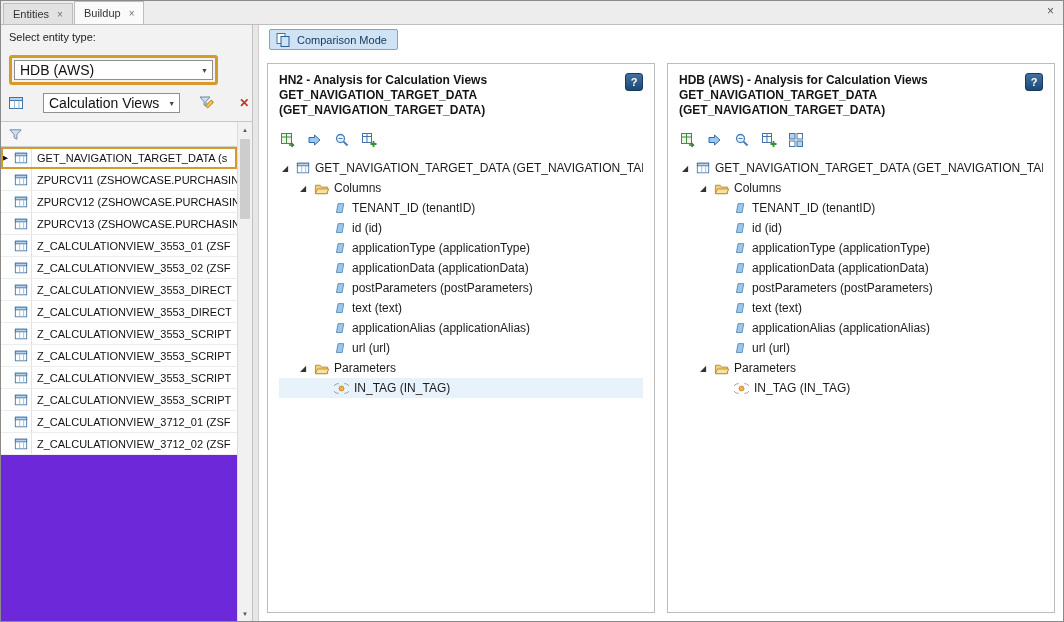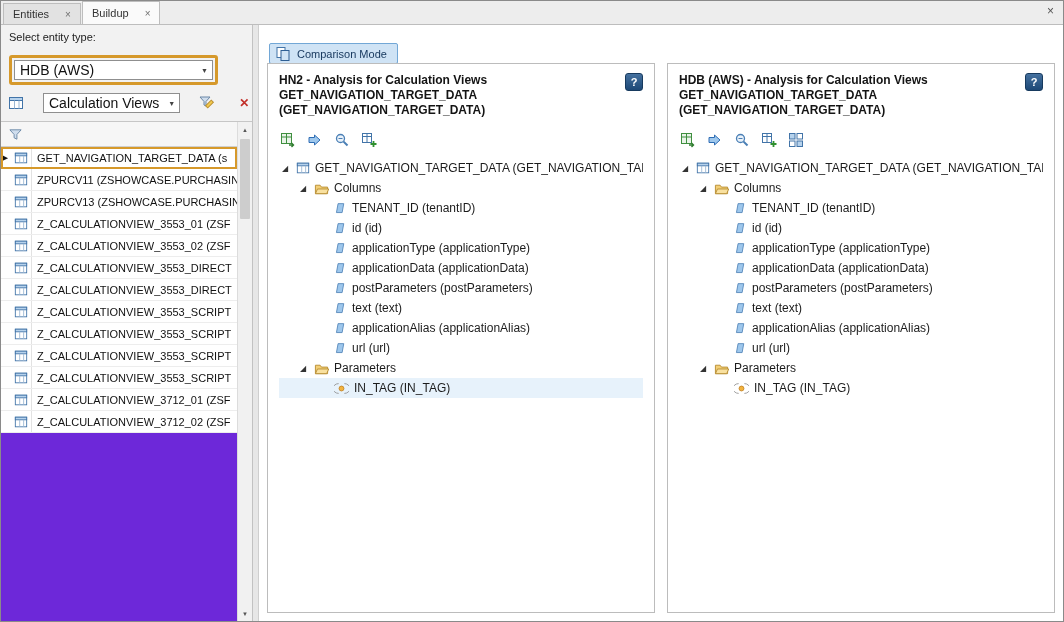--- a/index.html
+++ b/index.html
@@ -2,21 +2,21 @@
 <html><head>
 <meta charset="utf-8">
 <style>
   * { margin:0; padding:0; box-sizing:border-box; }
   html,body { background:#d8d8d8; }
   body { font-family:"Liberation Sans","DejaVu Sans",sans-serif; }
   .window { width:1064px; height:622px; background:#f0f0f0; border:1px solid #8a8a8a; position:relative; overflow:hidden; }
 
   
   .tabbar { height:24px; background:#ededed; border-bottom:1px solid #bdbdbd; display:flex; align-items:flex-end; padding-left:2px; position:relative; }
-  .tab { display:flex; align-items:center; gap:16px; height:21px; padding:0 9px; font-size:11px; color:#333;
+  .tab { display:flex; align-items:center; gap:8px; height:21px; padding:0 9px; font-size:11px; color:#333;
          background:#e2e2e2; border:1px solid #bdbdbd; border-bottom:none; margin-right:1px; cursor:default; }
   .tab.active { background:#fafafa; height:23px; }
   .tab-close { font-size:10px; color:#707070; }
   .win-close { position:absolute; right:9px; top:4px; font-size:12px; color:#555; line-height:12px; cursor:default; }
 
   
   .bodyrow { display:flex; height:596px; }
   .sidebar { width:252px; background:#f2f2f2; border-right:1px solid #c2c2c2; position:relative; flex:none; }
   .splitter { width:6px; background:#e7e7e7; border-right:1px solid #cfcfcf; flex:none; }
   .main { flex:1; background:#ffffff; position:relative; }
@@ -40,21 +40,21 @@
   .icon-cell { width:22px; height:100%; display:flex; align-items:center; justify-content:center; border-right:1px solid #e2e2e2; flex:none; }
   .row-label { flex:1; font-size:11px; color:#111; padding-left:5px; white-space:nowrap; overflow:hidden; }
   .list-row.selected { outline:2px solid #d6992b; outline-offset:-2px; z-index:2; }
 
   .vscroll { width:15px; background:#f1f1f1; border-left:1px solid #dcdcdc; position:relative; flex:none; }
   .scroll-arr { position:absolute; left:0; right:0; height:15px; display:flex; align-items:center; justify-content:center; font-size:6px; color:#555; cursor:default; }
   .scroll-arr.up { top:0; } .scroll-arr.down { bottom:0; }
   .scroll-thumb { position:absolute; left:2px; right:2px; top:17px; height:80px; background:#cdcdcd; border-radius:1px; cursor:default; }
 
   
-  .cmp-btn { position:absolute; left:10px; top:18px; height:21px; display:inline-flex; align-items:center; gap:6px;
+  .cmp-btn { position:absolute; left:10px; top:4px; height:21px; display:inline-flex; align-items:center; gap:6px;
              padding:0 10px 0 5px; background:#cfe3f5; border:1px solid #72a7d6; border-radius:2px;
              font-size:11px; color:#15365c; cursor:default; }
   .panels { position:absolute; left:8px; right:8px; top:38px; bottom:8px; display:flex; gap:12px; }
   .panel { flex:1; background:#fff; border:1px solid #bcbcbc; padding:9px 11px; overflow:hidden; position:relative; }
   .panel-head { display:flex; justify-content:space-between; align-items:flex-start; }
   .panel-title div { font-size:12px; font-weight:bold; color:#141414; line-height:15px; white-space:nowrap; overflow:hidden; }
   .help-icon { width:18px; height:18px; flex:none; border-radius:3px; border:1px solid #173a5e;
                background:linear-gradient(#45719f,#1d4876); color:#fff; font-weight:bold; font-size:11px;
                display:flex; align-items:center; justify-content:center; cursor:default; }
   .panel-toolbar { display:flex; align-items:center; gap:9px; margin-top:13px; }
@@ -205,20 +205,29 @@
               </span>
             <span class="row-label">ZPURCV11 (ZSHOWCASE.PURCHASIN</span>
           </div>
           <div class="list-row">
             <span class="marker-cell"></span>
             <span class="icon-cell">
                 <svg class="ic" width="14" height="14">
                   <use href="#sym-view"></use>
                 </svg>
               </span>
+            <span class="row-label">ZPURCV12 (ZSHOWCASE.PURCHASIN</span>
+          </div>
+          <div class="list-row">
+            <span class="marker-cell"></span>
+            <span class="icon-cell">
+                <svg class="ic" width="14" height="14">
+                  <use href="#sym-view"></use>
+                </svg>
+              </span>
             <span class="row-label">ZPURCV13 (ZSHOWCASE.PURCHASIN</span>
           </div>
           <div class="list-row">
             <span class="marker-cell"></span>
             <span class="icon-cell">
                 <svg class="ic" width="14" height="14">
                   <use href="#sym-view"></use>
                 </svg>
               </span>
             <span class="row-label">Z_CALCULATIONVIEW_3553_01 (ZSF</span>

